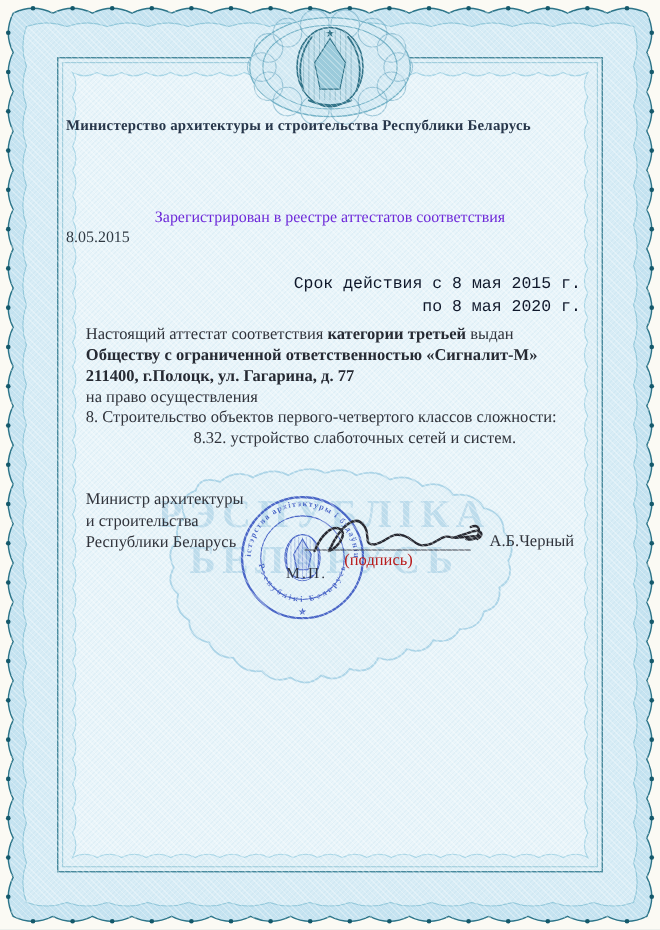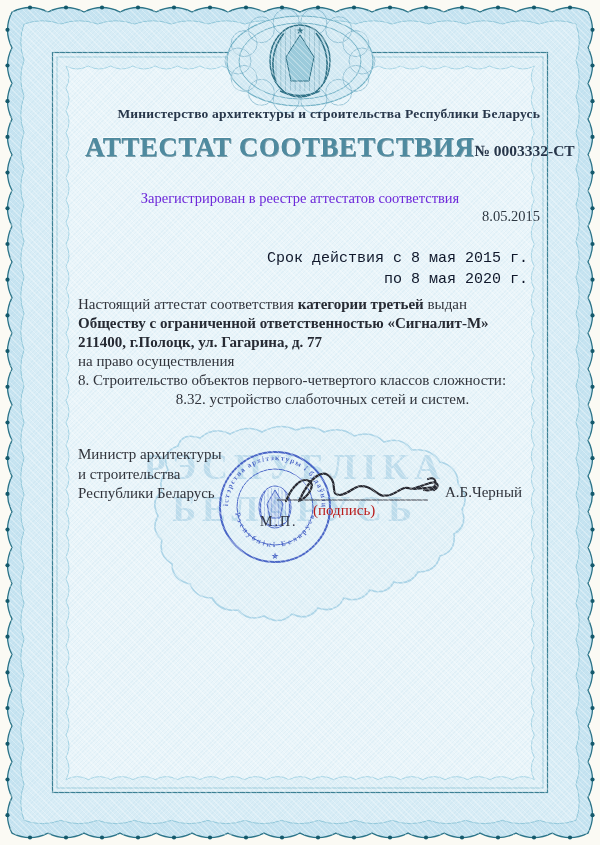--- a/index.html
+++ b/index.html
@@ -43,27 +43,27 @@
 
   
   .texture{position:absolute;left:10px;top:10px;right:10px;bottom:10px;z-index:2;pointer-events:none;
     background:
       repeating-linear-gradient(45deg, rgba(255,255,255,.30) 0 1px, rgba(255,255,255,0) 1px 4px),
       repeating-linear-gradient(-45deg, rgba(140,195,220,.10) 0 1px, rgba(140,195,220,0) 1px 3px);}
 
   
   .content{position:absolute;inset:0;z-index:3;}
   .content div{position:absolute;}
-  .ministry{top:106px;left:60px;right:60px;text-align:right;font-size:13.5px;font-weight:700;color:#27364a;letter-spacing:.2px;}
+  .ministry{top:106px;left:60px;right:60px;text-align:left;font-size:13.5px;font-weight:700;color:#27364a;letter-spacing:.2px;}
   .titlerow{top:132px;left:85px;right:70px;display:flex;justify-content:space-between;align-items:baseline;}
   .title{font-size:27px;font-weight:700;color:#4e8a9f;letter-spacing:.5px;
          text-shadow:.7px .7px 0 rgba(34,90,110,.55), -.6px -.6px 0 rgba(255,255,255,.75);white-space:nowrap;}
   .number{font-size:15.5px;font-weight:700;color:#27364a;white-space:nowrap;}
   .registry{top:190px;left:60px;right:60px;text-align:center;font-size:14.5px;color:#6d28d9;}
-  .regdate{top:208px;left:60px;right:60px;text-align:right;font-size:14.5px;color:#2e3842;}
+  .regdate{top:208px;left:60px;right:60px;text-align:left;font-size:14.5px;color:#2e3842;}
   .validity{top:249px;right:72px;text-align:right;font-size:15px;line-height:20.5px;color:#0f172a;font-family:Liberation Mono, monospace;}
   .bodytext{top:295px;left:78px;right:60px;font-size:15px;line-height:18.9px;color:#30333b;}
   .bodytext div{position:static;white-space:nowrap;}
   .b{font-weight:700;color:#262a33;}
   .indent{padding-left:27px;text-align:center;}
   .minister{top:445px;left:78px;font-size:15px;line-height:19.5px;color:#30333b;}
   .minister div{position:static;}
   .signer{top:484px;left:445px;font-size:15px;color:#30333b;white-space:nowrap;}
   .podpis{top:502px;left:313px;font-size:15px;color:#b91c1c;}
   .mp{top:514px;left:260px;font-size:14px;letter-spacing:2px;color:#2f3340;}
@@ -253,24 +253,20 @@
          C337,486 330,495 340,495 C352,493 355,483 367,487 C377,490 377,498 390,495
          C400,492 402,485 412,489 L430,483 C437,481 441,486 434,490 M414,489 L436,487
          M428,479 q9,-3 7,6 q-2,7 -11,5"></path>
   </svg>
 
   <div class="texture"></div>
 
   <div class="content">
     <div class="ministry">Министерство архитектуры и строительства Республики Беларусь</div>
 
-    <div class="titlerow">
-      <span class="title">АТТЕСТАТ СООТВЕТСТВИЯ</span>
-      <span class="number">№ 0003332-СТ</span>
-    </div>
 
     <div class="registry">Зарегистрирован в реестре аттестатов соответствия</div>
     <div class="regdate">8.05.2015</div>
 
     <div class="validity">
       <div style="position:static">Срок действия с 8 мая 2015 г.</div>
       <div style="position:static">по 8 мая 2020 г.</div>
     </div>
 
     <div class="bodytext">

